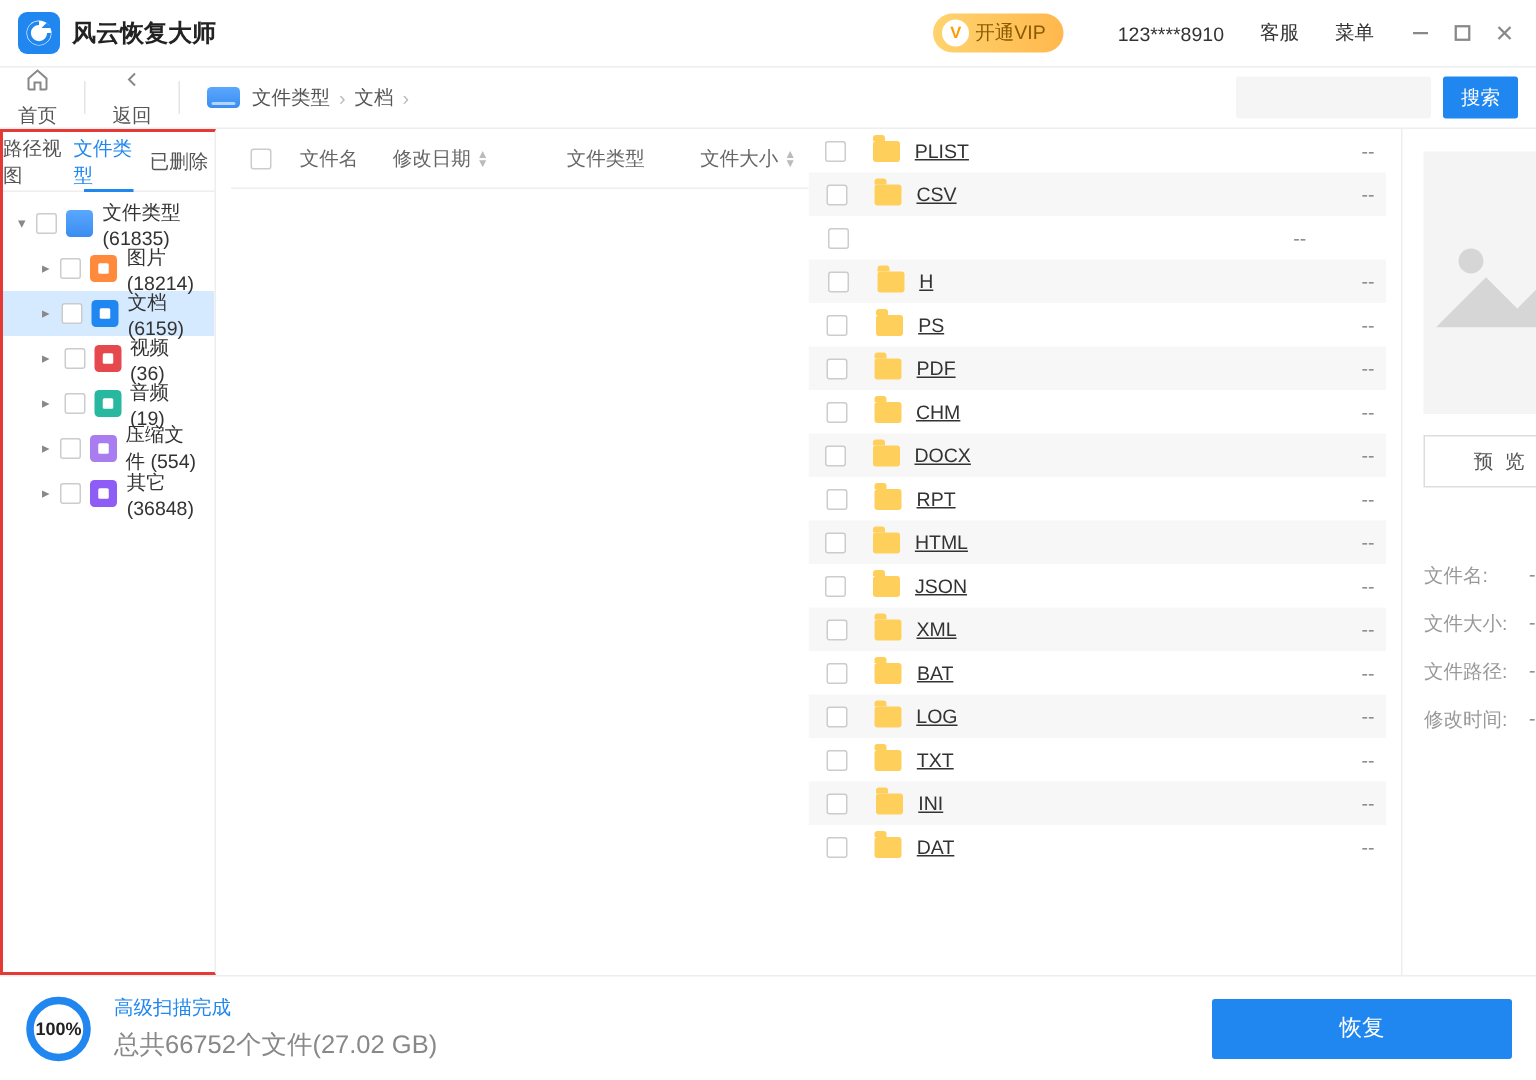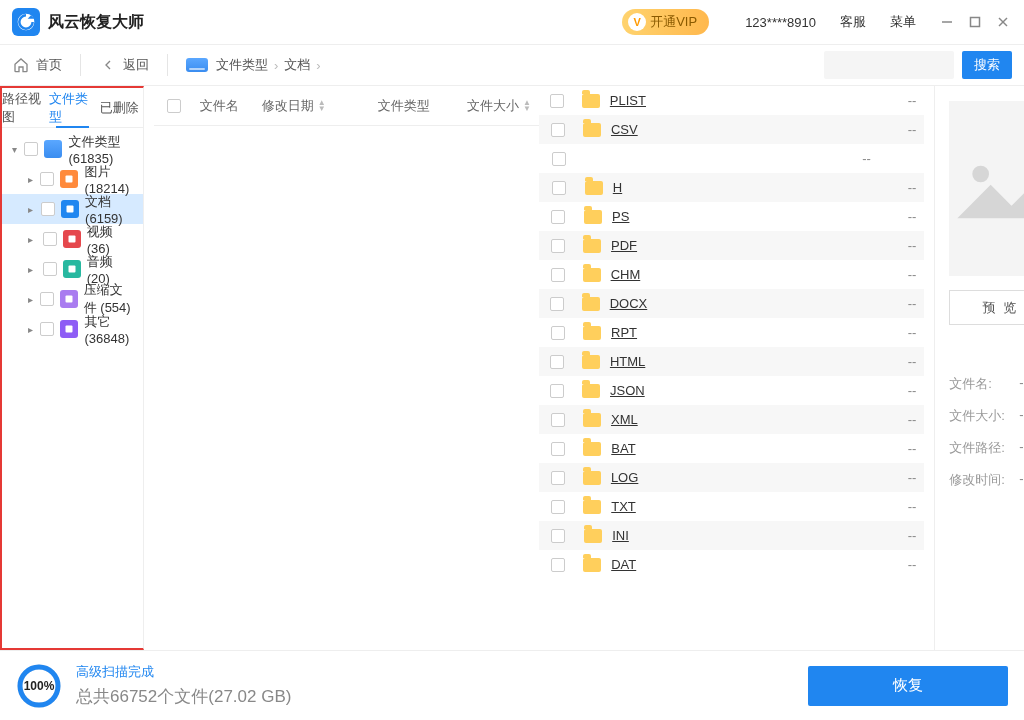--- a/index.html
+++ b/index.html
@@ -11,21 +11,21 @@
 .logo svg { width: 20px; height: 20px; }
 .app-title { font-size: 16px; font-weight: 700; color: #222; }
 .titlebar-spacer { flex: 1; }
 .vip-btn { background: linear-gradient(90deg, #ffd36e, #ffb84d); border-radius: 14px; height: 26px; padding: 0 12px 0 6px; display: flex; align-items: center; font-size: 13px; color: #8a5a00; cursor: pointer; margin-right: 24px; }
 .vip-badge { width: 18px; height: 18px; border-radius: 50%; background: #fff; color: #ff9a00; display: flex; align-items: center; justify-content: center; font-weight: 700; margin-right: 4px; font-size: 11px; }
 .tb-link { margin: 0 12px; color: #333; cursor: pointer; }
 .win-btn { width: 18px; height: 18px; margin-left: 10px; display: flex; align-items: center; justify-content: center; cursor: pointer; color: #888; }
 
 
 .toolbar { height: 40px; display: flex; align-items: center; padding: 0 12px; gap: 8px; }
-.tb-group { display: flex; align-items: center; gap: 6px; cursor: pointer; color: #555; }
+.tb-group { display: flex; align-items: center; gap: 6px; cursor: pointer; color: #555; flex-direction: column; }
 .tb-icon { width: 18px; height: 18px; display: flex; align-items: center; justify-content: center; }
 .divider-v { width: 1px; height: 22px; background: #e5e5e5; margin: 0 10px; }
 .drive-icon { width: 22px; height: 14px; border-radius: 3px; background: linear-gradient(#5aa7ff,#3a8df0); position: relative; }
 .drive-icon::after { content:""; position:absolute; bottom:2px; left:3px; right:3px; height:2px; background:rgba(255,255,255,.6); border-radius:1px; }
 .breadcrumb { display: flex; align-items: center; gap: 6px; color: #555; }
 .bc-sep { color: #bbb; }
 .toolbar-spacer { flex:1; }
 .search-box { display:flex; align-items:center; gap:8px; }
 .search-input { width: 130px; height: 28px; border: none; background: #f5f5f5; border-radius: 2px; padding: 0 10px 0 30px; position: relative; }
 .search-wrap { position:relative; }
@@ -223,21 +223,21 @@
     <span>视频 (36)</span>
           </div>
           <div class="tree-item lvl1">
             <span class="expander">▸</span>
     <span class="chk"></span>
     <span class="ticon ic-aud">
               <svg viewBox="0 0 24 24">
                 <rect x="5" y="5" width="14" height="14" rx="2"></rect>
               </svg>
             </span>
-    <span>音频 (20)</span>
+    <span>音频 (19)</span>
           </div>
           <div class="tree-item lvl1">
             <span class="expander">▸</span>
     <span class="chk"></span>
     <span class="ticon ic-zip">
               <svg viewBox="0 0 24 24">
                 <rect x="5" y="5" width="14" height="14" rx="2"></rect>
               </svg>
             </span>
     <span>压缩文件 (554)</span>

